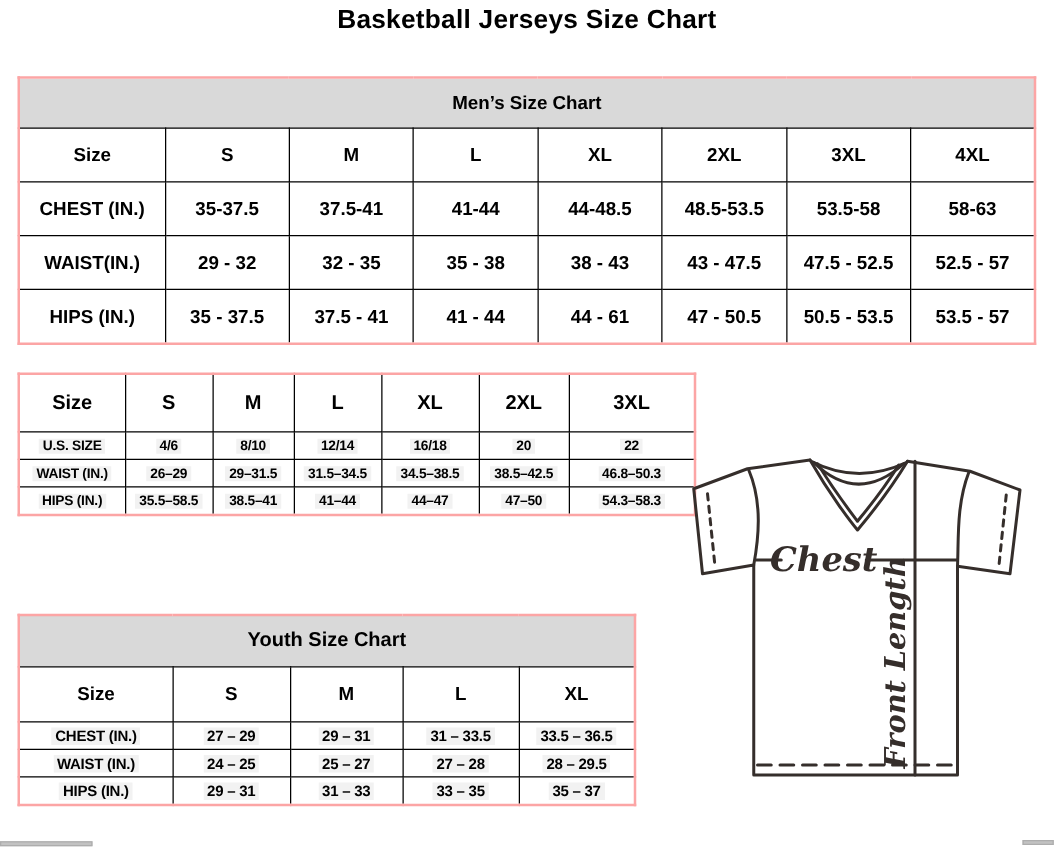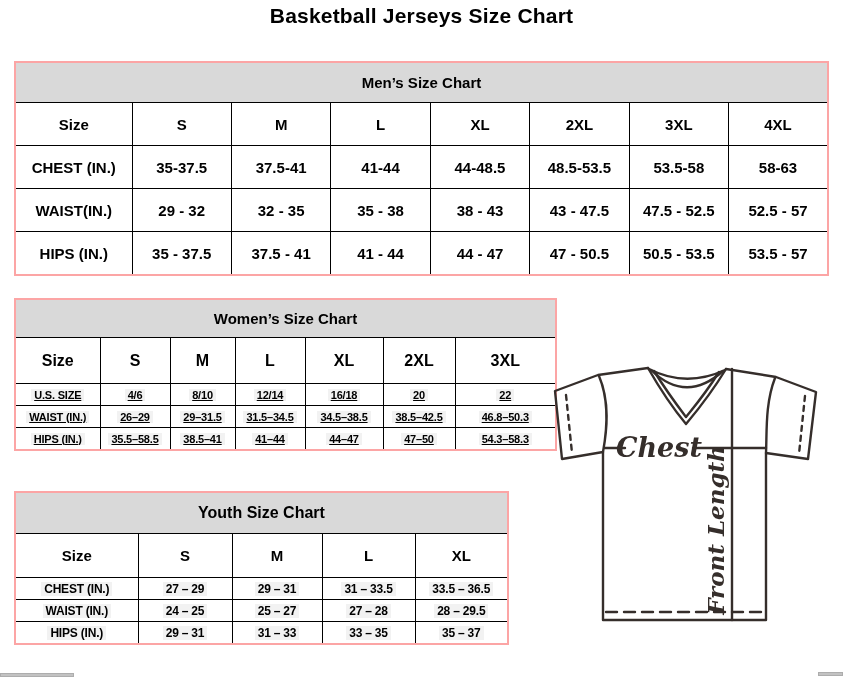--- a/index.html
+++ b/index.html
@@ -18,21 +18,21 @@
           font-weight:bold;white-space:nowrap;overflow:hidden;padding:0;}
   tr.band td{background:#d9d9d9;font-size:15px;}
   
   .men{left:14px;top:61px;width:815px;}
   .men td{font-size:15px;height:42px;}
   .men tr.band td{height:39px;}
   
   .women{left:14px;top:298px;width:543px;}
   .women tr.band td{height:37px;}
   .women tr.head td{font-size:16px;height:45px;}
-  .women tr.data td{font-size:11px;height:21px;letter-spacing:-.2px;text-decoration:underline;}
+  .women tr.data td{font-size:11px;height:21px;letter-spacing:-.2px;}
   
   .youth{left:14px;top:491px;width:495px;}
   .youth tr.band td{height:40px;font-size:16px;}
   .youth tr.head td{font-size:15px;height:43px;}
   .youth tr.data td{font-size:12px;height:21px;letter-spacing:-.2px;}
   .hl{background:#f2f2f2;padding:0 3px;}
   
   .jersey{position:absolute;left:544px;top:360px;}
   .scrollfrag{position:absolute;height:4px;background:#c2c2c2;border:1px solid #adadad;box-sizing:border-box;}
   .sf-left{left:0;top:673px;width:74px;}
@@ -87,44 +87,41 @@
       <td>38 - 43</td>
       <td>43 - 47.5</td>
       <td>47.5 - 52.5</td>
       <td>52.5 - 57</td>
     </tr>
     <tr class="data">
       <td>HIPS (IN.)</td>
       <td>35 - 37.5</td>
       <td>37.5 - 41</td>
       <td>41 - 44</td>
-      <td>44 - 47</td>
+      <td>44 - 61</td>
       <td>47 - 50.5</td>
       <td>50.5 - 53.5</td>
       <td>53.5 - 57</td>
     </tr>
   </tbody>
     </table>
 </div>
 
 <div class="tbl women">
   <table>
     <colgroup>
         <col style="width:85px">
         <col style="width:70px">
         <col style="width:65px">
         <col style="width:70px">
         <col style="width:78px">
         <col style="width:72px">
         <col>
       </colgroup>
     <tbody>
-        <tr class="band">
-      <td colspan="7">Women’s Size Chart</td>
-    </tr>
     <tr class="head">
       <td>Size</td>
       <td>S</td>
       <td>M</td>
       <td>L</td>
       <td>XL</td>
       <td>2XL</td>
       <td>3XL</td>
     </tr>
     <tr class="data">

